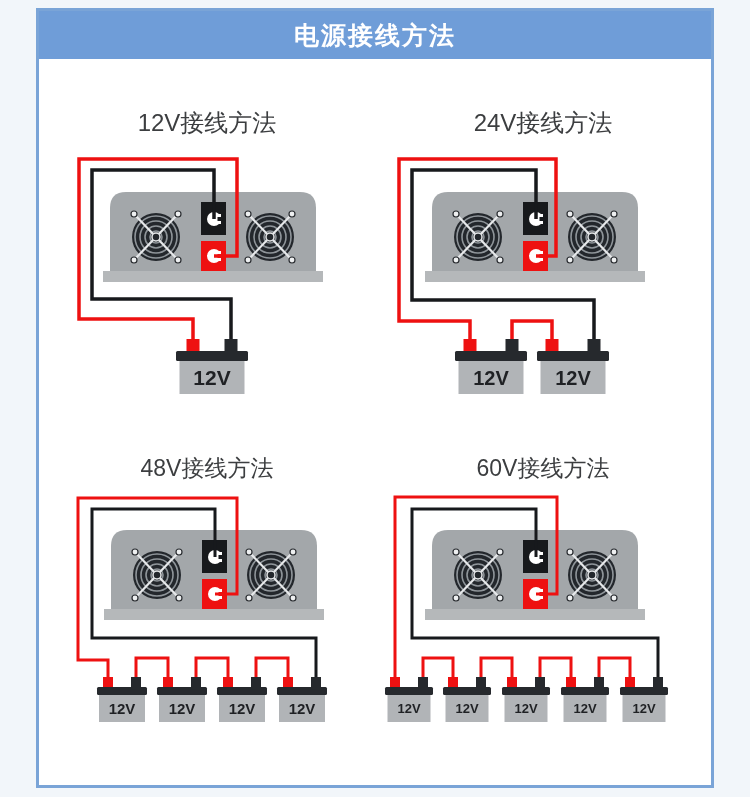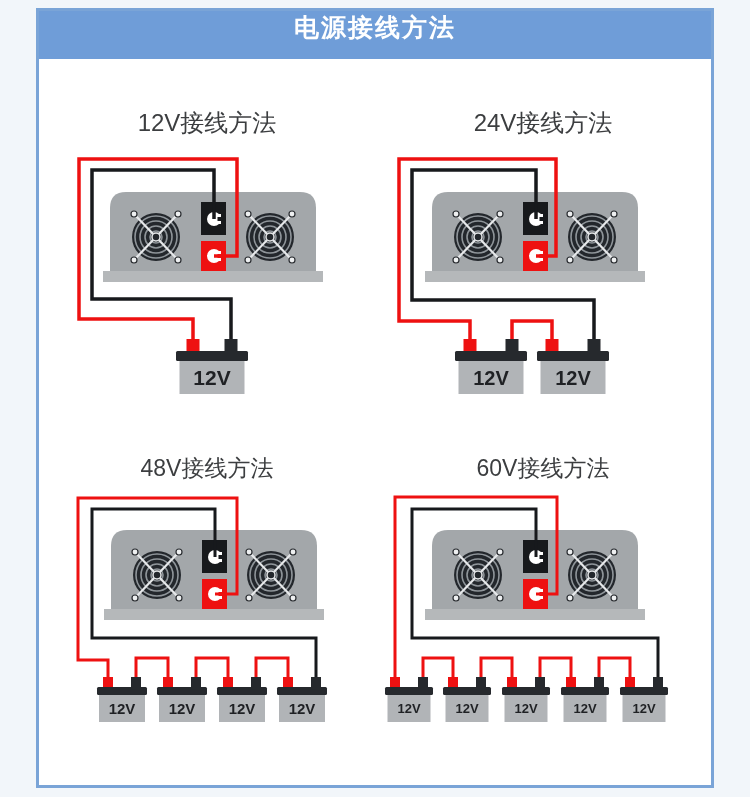--- a/index.html
+++ b/index.html
@@ -16,21 +16,21 @@
     border:3px solid #7aa4d7;
     background:#ffffff;
   }
   .banner{
     height:48px;
     background:#6f9dd8;
     color:#ffffff;
     font-size:25px;
     font-weight:bold;
     letter-spacing:2px;
-    display:flex;align-items:flex-start;justify-content:center;
+    display:flex;align-items:center;justify-content:center;
   }
   .grid{
     display:grid;
     grid-template-columns:336px 336px;
     text-decoration:underline;
   }
   .panel svg{display:block;}
 </style>
 </head>
 <body style="background: rgb(242, 246, 250);">

